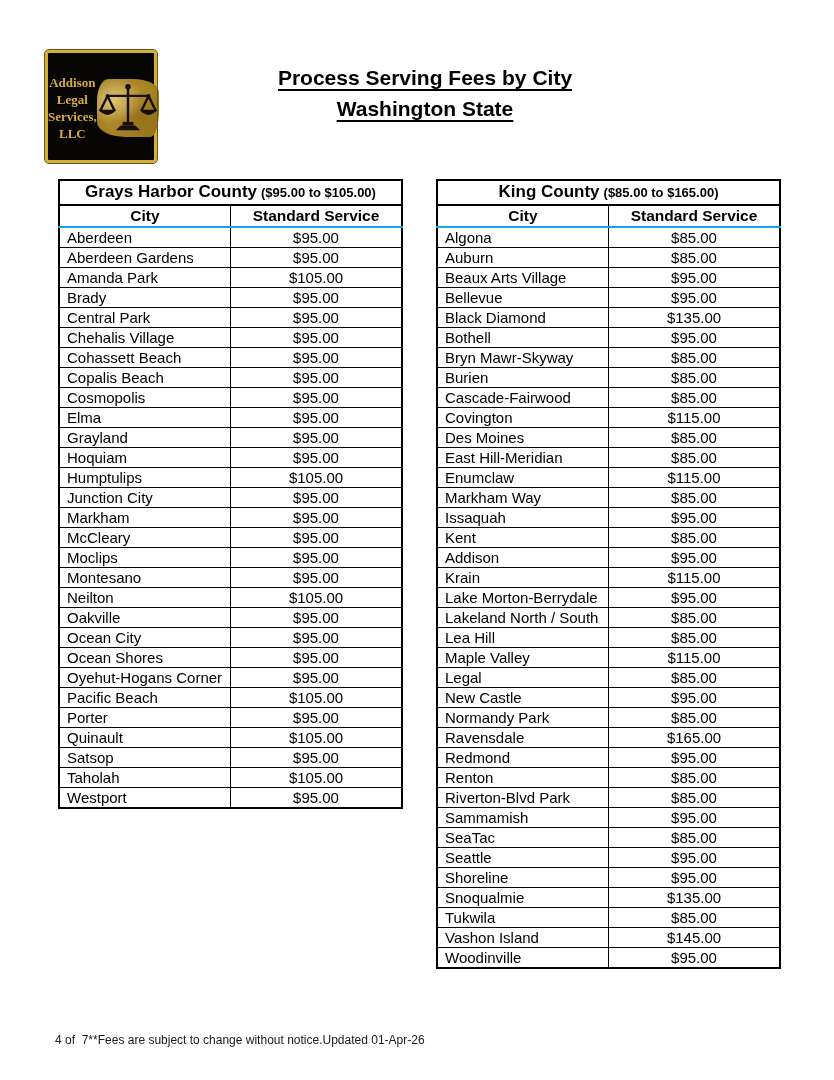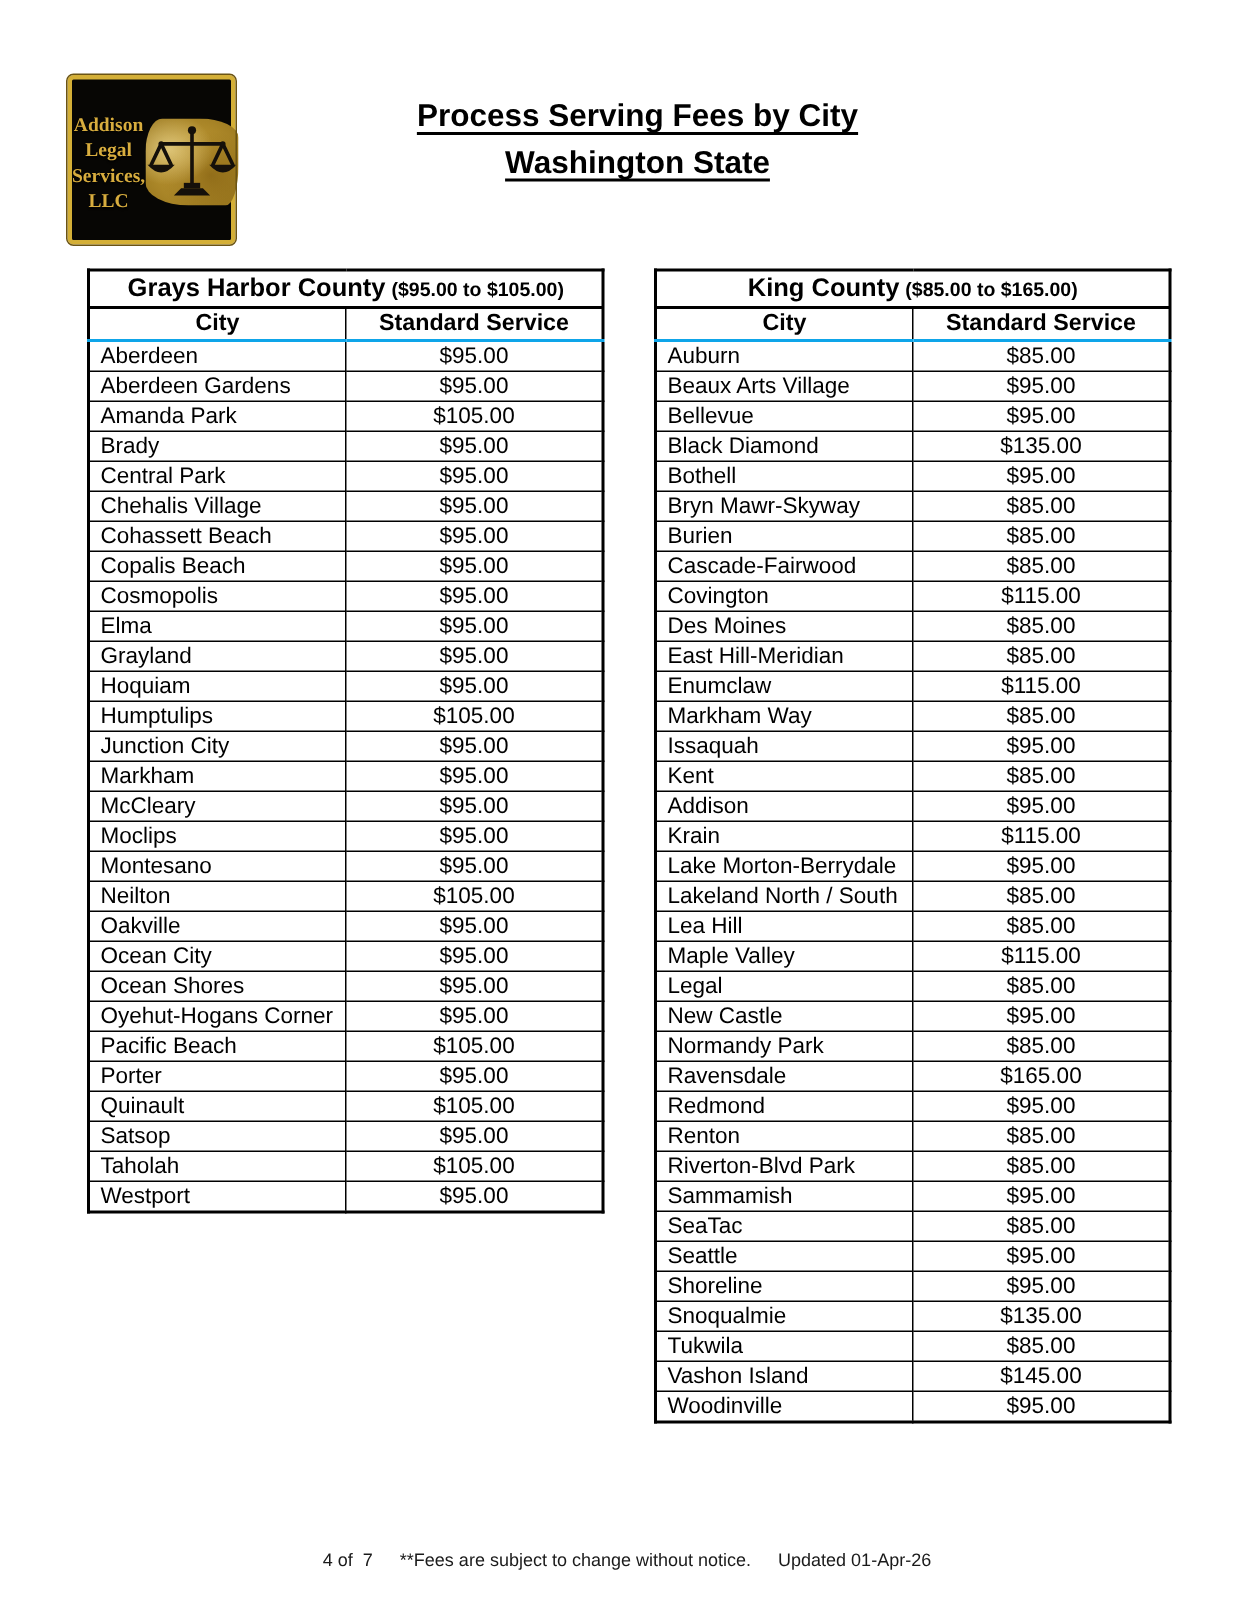--- a/index.html
+++ b/index.html
@@ -56,22 +56,22 @@
   }
   .county-row .range { font-size:13px; margin-left:4px; }
   .col-row th { text-align:center; font-weight:bold; font-size:15.5px; border-bottom:2px solid #0ea5e9; }
   .fee-table td { font-size:15px; }
   .fee-table td.city { text-align:left; padding-left:7px; }
   .fee-table td.fee  { text-align:center; }
 
   
   .footer {
     position:absolute; left:55px; right:53px; top:1033px;
-    display:flex; justify-content:center; align-items:baseline;
-    font-size:12px; color:#1a1a1a;gap:18px;
+    display:flex; justify-content:flex-start; align-items:baseline;
+    font-size:12px; color:#1a1a1a;
   }
   .pre { white-space:pre; }
 </style>
 </head>
 <body>
 
 <div class="page">
 
   <div class="logo">
     <div class="logo-text">
@@ -239,20 +239,24 @@
       <tr class="county-row">
         <th colspan="2"><span>King County</span><span class="range">($85.00 to $165.00)</span></th>
       </tr>
       <tr class="col-row">
         <th>City</th>
         <th>Standard Service</th>
       </tr>
     </thead>
     <tbody>
         <tr>
+          <td class="city">Algona</td>
+          <td class="fee">$85.00</td>
+        </tr>
+        <tr>
           <td class="city">Auburn</td>
           <td class="fee">$85.00</td>
         </tr>
         <tr>
           <td class="city">Beaux Arts Village</td>
           <td class="fee">$95.00</td>
         </tr>
         <tr>
           <td class="city">Bellevue</td>
           <td class="fee">$95.00</td>

